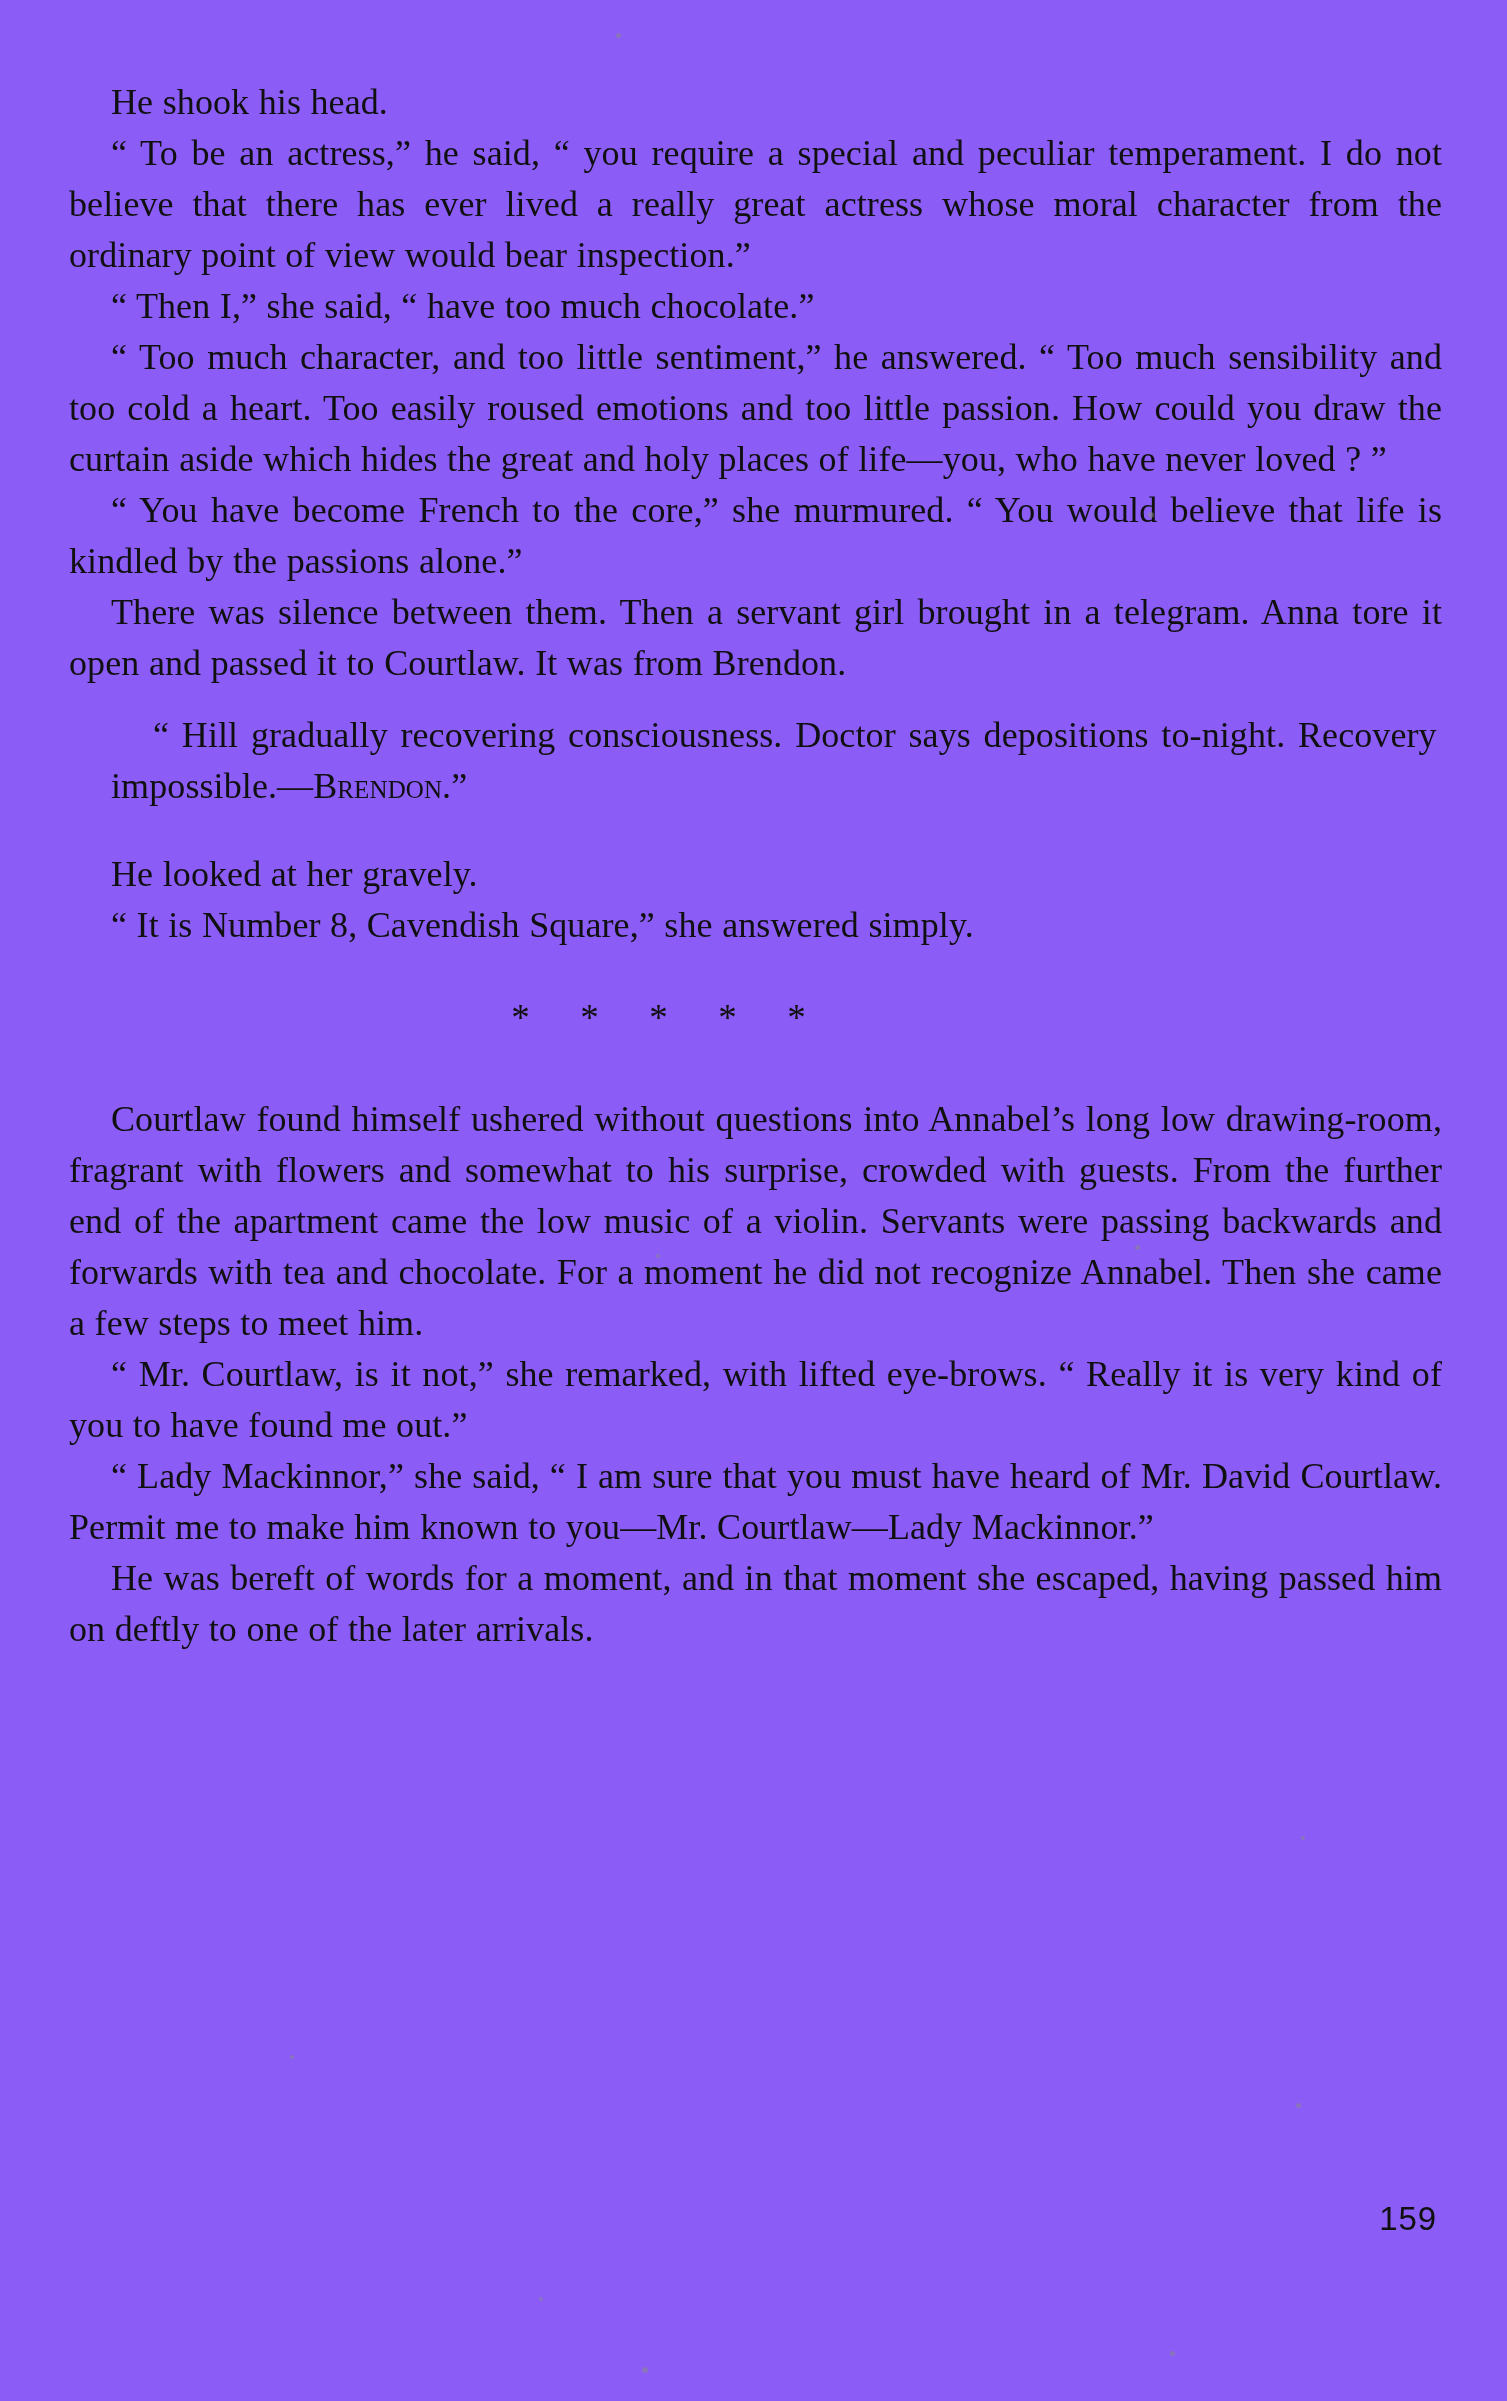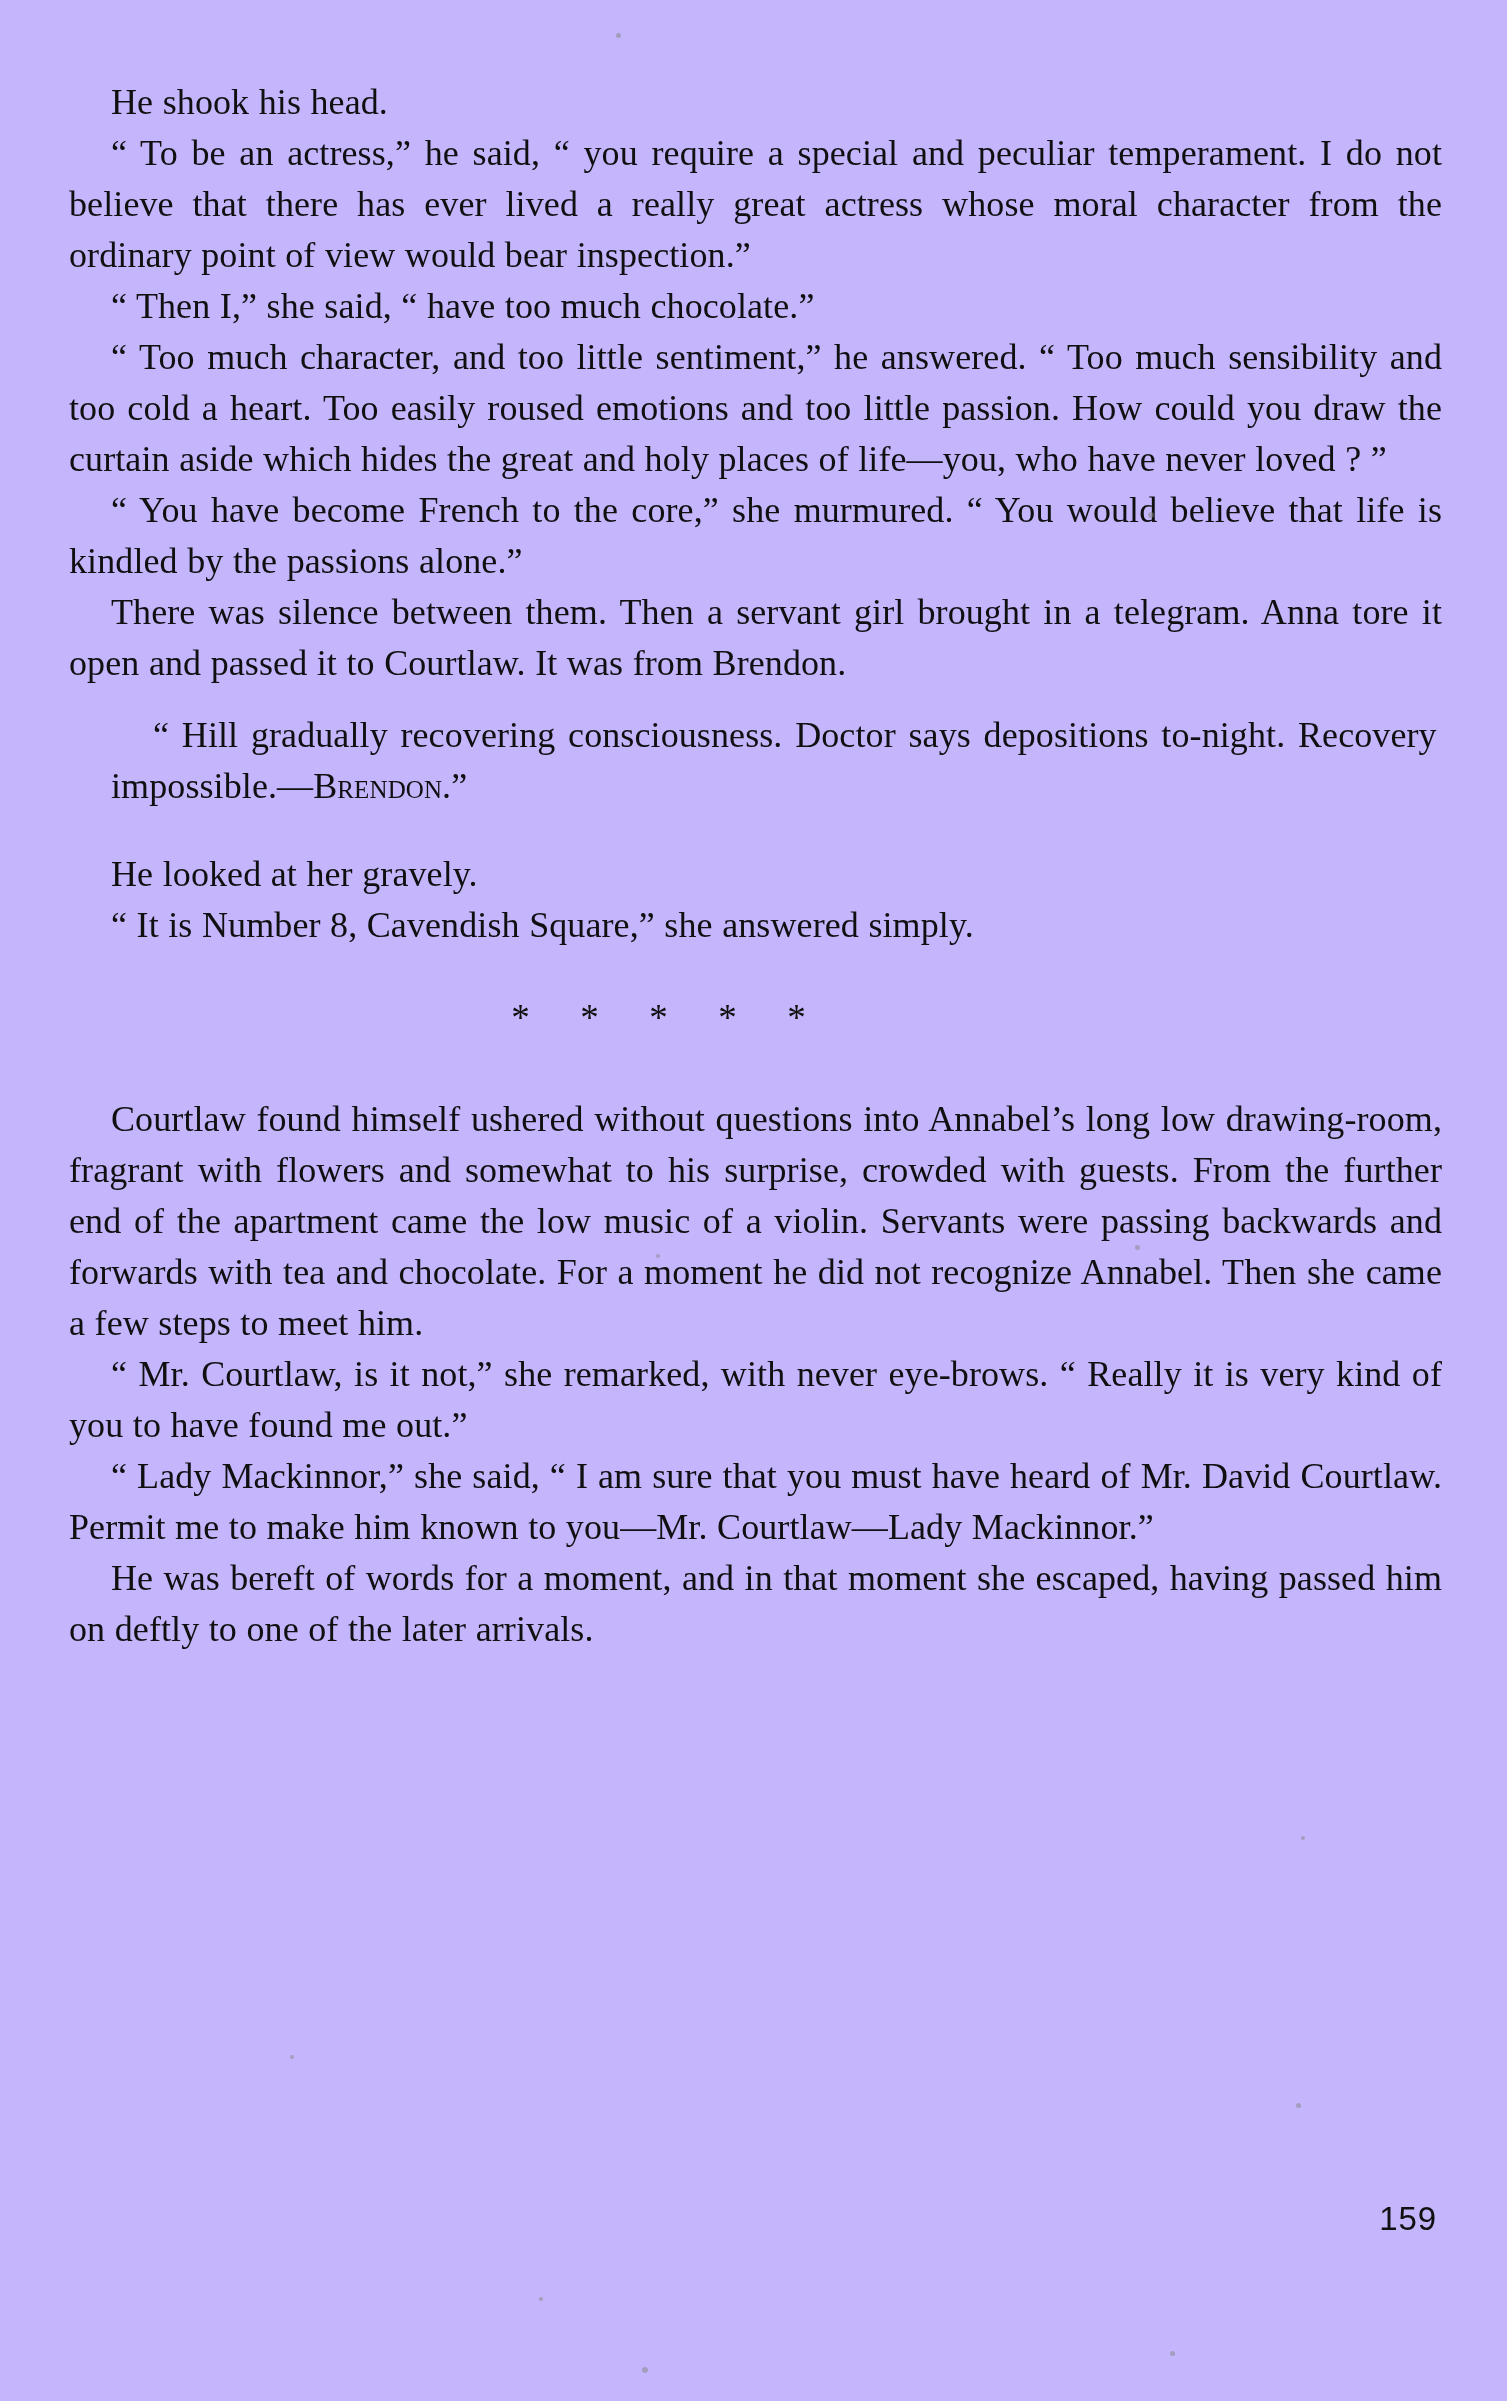--- a/index.html
+++ b/index.html
@@ -13,21 +13,21 @@
     font-family: "Liberation Serif", serif;
     color: #101010;
     position: relative;
     overflow: hidden;
   }
   .page {
     position: absolute;
     top: 0; left: 0;
     width: 1507px;
     height: 2401px;
-    background: #c4b5fd;
+    background: #8b5cf6;
   }
   .textblock {
     position: absolute;
     left: 69px;
     top: 77px;
     width: 1373px;
   }
   p {
     margin: 0;
     font-size: 36px;
@@ -103,21 +103,21 @@
     </div>
 
     <p class="indent">He looked at her gravely.</p>
     <p class="indent">“ It is Number 8, Cavendish Square,” she answered simply.</p>
 
     <div class="stars">
       <span>*</span><span>*</span><span>*</span><span>*</span><span>*</span>
     </div>
 
     <p class="indent">Courtlaw found himself ushered without questions into Annabel’s long low drawing-room, fragrant with flowers and somewhat to his surprise, crowded with guests.  From the further end of the apartment came the low music of a violin. Servants were passing backwards and forwards with tea and chocolate.  For a moment he did not recognize Annabel.  Then she came a few steps to meet him.</p>
-    <p class="indent">“ Mr. Courtlaw, is it not,” she remarked, with never eye-brows.  “ Really it is very kind of you to have found me out.”</p>
+    <p class="indent">“ Mr. Courtlaw, is it not,” she remarked, with lifted eye-brows.  “ Really it is very kind of you to have found me out.”</p>
     <p class="indent">“ Lady Mackinnor,” she said, “ I am sure that you must have heard of Mr. David Courtlaw.  Permit me to make him known to you—Mr. Courtlaw—Lady Mackinnor.”</p>
     <p class="indent">He was bereft of words for a moment, and in that moment she escaped, having passed him on deftly to one of the later arrivals.</p>
 
   </div>
 
   <div class="folio">159</div>
 
   <div class="speck" style="left:616px; top:33px; width:5.3px; height:5.3px;"></div>
   <div class="speck" style="left:1148px; top:512px; width:6.2px; height:6.2px;"></div>
   <div class="speck" style="left:1135px; top:1245px; width:5.3px; height:5.3px;"></div>

